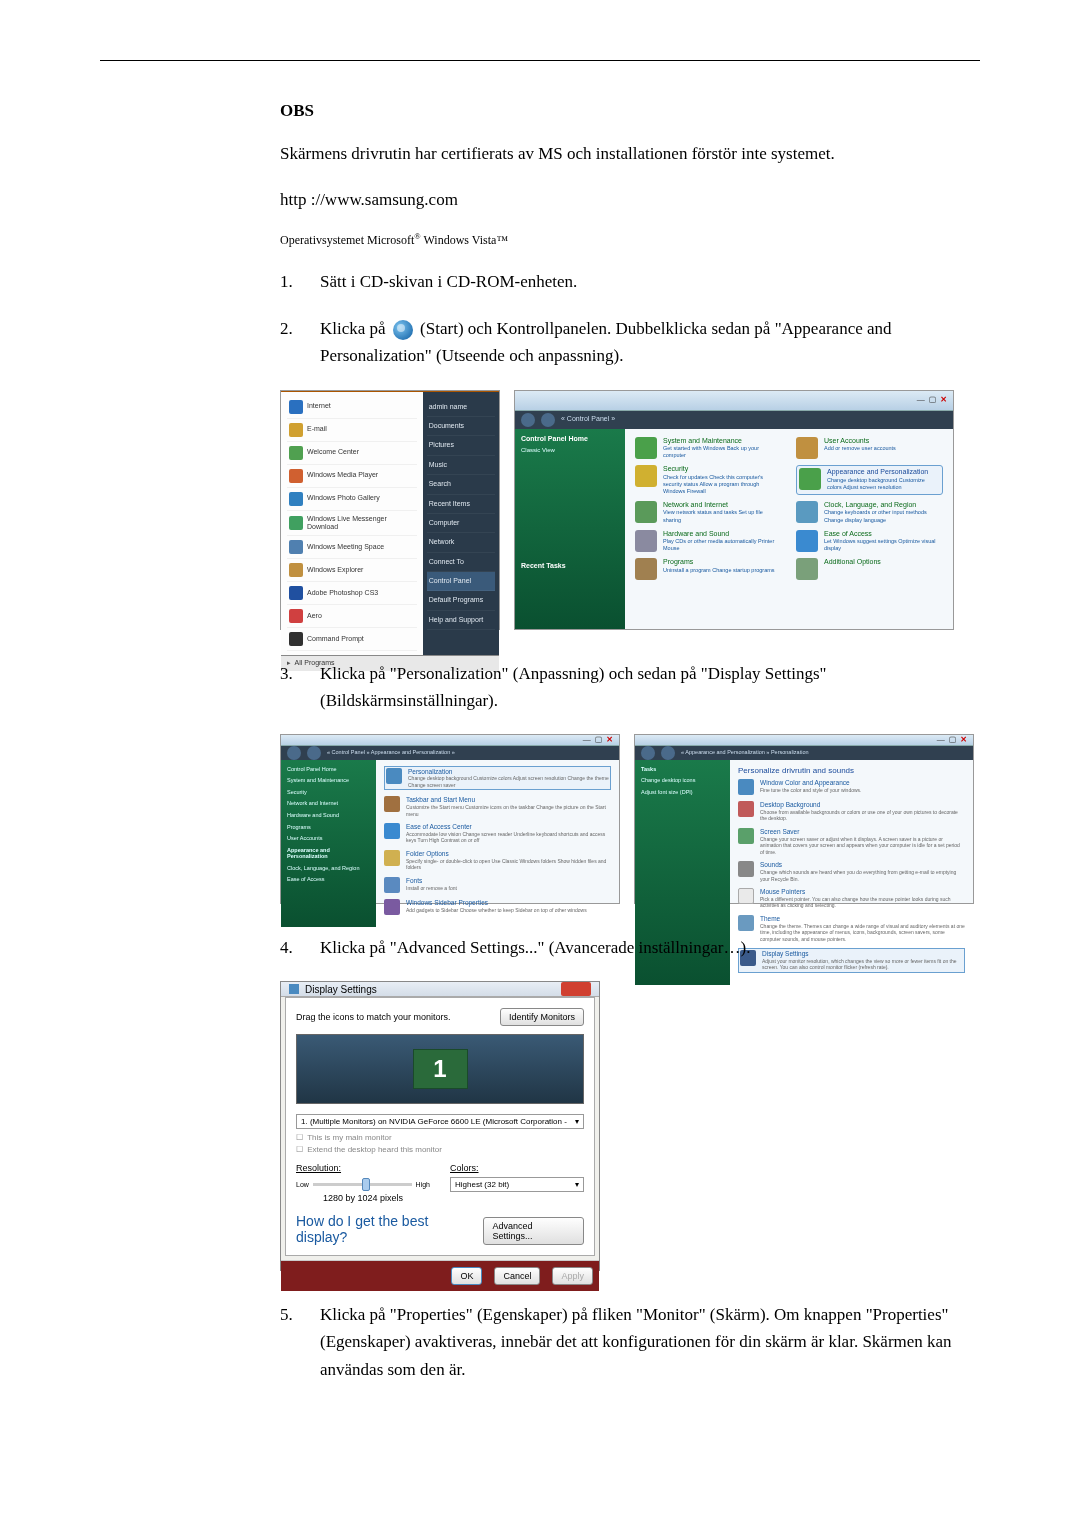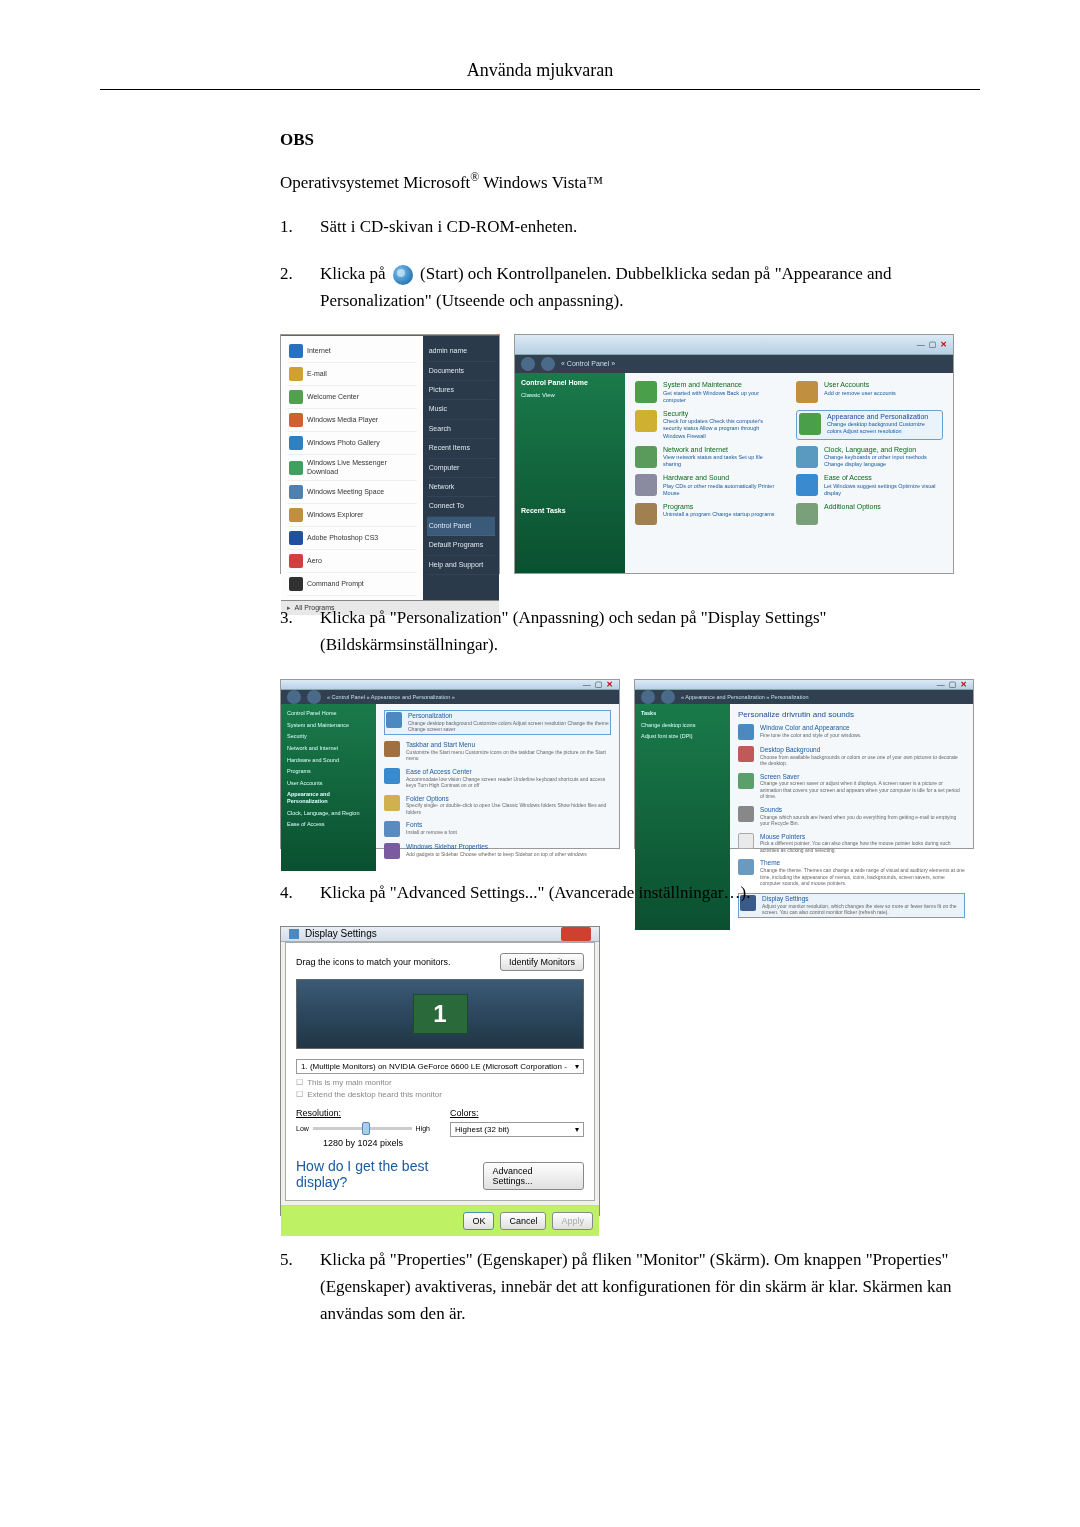--- a/index.html
+++ b/index.html
@@ -39,21 +39,21 @@
     }
     .h2 {
       font-size: 22px;
       margin: 30px 0 15px 0;
       font-weight: normal;
     }
     .indent-block {
       margin-left: 180px;
     }
     .os-line {
-      font-size: 17px;
+      font-size: 12px;
       margin-bottom: 20px;
     }
     ol.steps {
       list-style: none;
       margin-left: 180px;
     }
     ol.steps > li {
       display: flex;
       font-size: 17px;
       line-height: 1.6;
@@ -433,37 +433,38 @@
       border: 1px solid #999;
       padding: 2px 4px;
       font-size: 8px;
       display: flex;
       justify-content: space-between;
     }
     .link-blue { color: #1a5aa0; font-size: 14px; margin-top: 10px; }
     .disp-footer {
       display: flex;
       justify-content: flex-end;
-      gap: 6px;
+      gap: 12px;
       padding: 6px;
-      background: #bef264;
+      background: #7f1d1d;
       border-top: 1px solid #ccc;
     }
     sup { font-size: 0.7em; }
   </style>
 </head>
 <body>
 
 <div class="page">
 
-  <div class="header-title">Använda mjukvaran</div>
   <hr class="hr-top">
 
   <div class="content-block">
     <div class="obs">OBS</div>
+    <div class="para">Skärmens drivrutin har certifierats av MS och installationen förstör inte systemet.</div>
+    <div class="para">http ://www.samsung.com</div>
   </div>
 
 
   <div class="indent-block">
     <div class="os-line">
       <span>Operativsystemet Microsoft</span><sup>®</sup><span> Windows Vista™</span>
     </div>
   </div>
 
   <ol class="steps">

